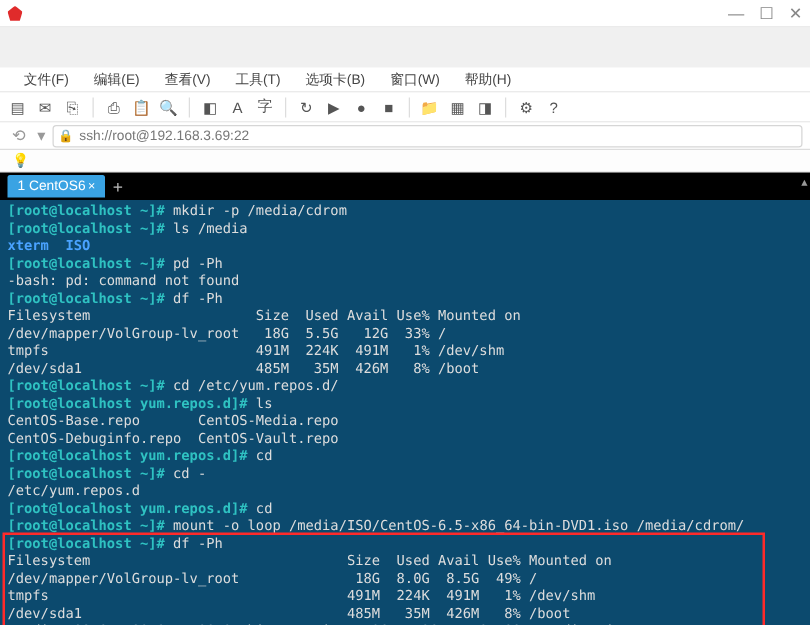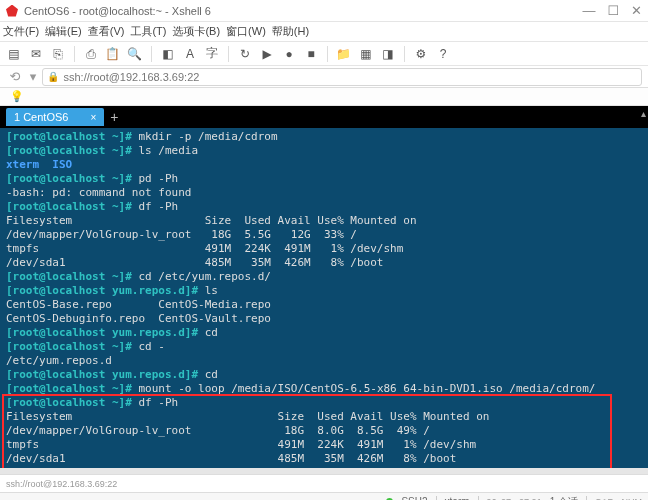--- a/index.html
+++ b/index.html
@@ -34,25 +34,26 @@
   .titlebar .title { color: #666; font-size: 11px; }
   .winbtns { margin-left: auto; display: flex; gap: 12px; color: #888; font-size: 13px; }
   .winbtns span { cursor: pointer; }
 
   
   .menubar {
     height: 20px;
     background: #fff;
     display: flex;
     align-items: center;
-    padding: 0 3px;
-    gap: 6px;
+    padding: 0 19px;
+    gap: 20px;
     font-size: 11px;
     color: #444;
     border-bottom: 1px solid #e5e5e5;
+    margin-top: 32px;
   }
   .menubar span { cursor: pointer; }
 
   
   .toolbar {
     height: 24px;
     background: #fff;
     display: flex;
     align-items: center;
     padding: 0 6px;
@@ -121,21 +122,21 @@
     position: relative;
   }
   .tabbar .tab {
     background: #3aa3e3;
     color: #fff;
     font-size: 11px;
     padding: 3px 8px;
     border-radius: 2px 2px 0 0;
     display: flex;
     align-items: center;
-    gap: 22px;
+    gap: 2px;
   }
   .tabbar .tab .x { font-size: 10px; cursor: pointer; }
   .tabbar .tab-add {
     color: #bbb; font-size: 14px; margin-left: 6px; cursor: pointer;
   }
   .tabbar .scroll-top {
     position: absolute; right: 2px; top: 2px; color: #999; font-size: 10px;
   }
 
   
@@ -192,21 +193,20 @@
   .statusbar .sepv { width: 1px; height: 12px; background: #ccc; }
   .statusbar .dot { width: 7px; height: 7px; border-radius: 50%; background: #3cc23c; display: inline-block; }
 
   .tiny { font-size: 9px; color: #999; }
 </style>
 </head>
 <body>
 
 <div class="titlebar">
   <span class="redbug"></span>
-  <span class="title">CentOS6 - root@localhost:~ - Xshell 6</span>
   <div class="winbtns">
     <span>—</span>
     <span>☐</span>
     <span>✕</span>
   </div>
 </div>
 
 <div class="menubar" id="menubar">
     <span>文件(F)</span>
     <span>编辑(E)</span>

